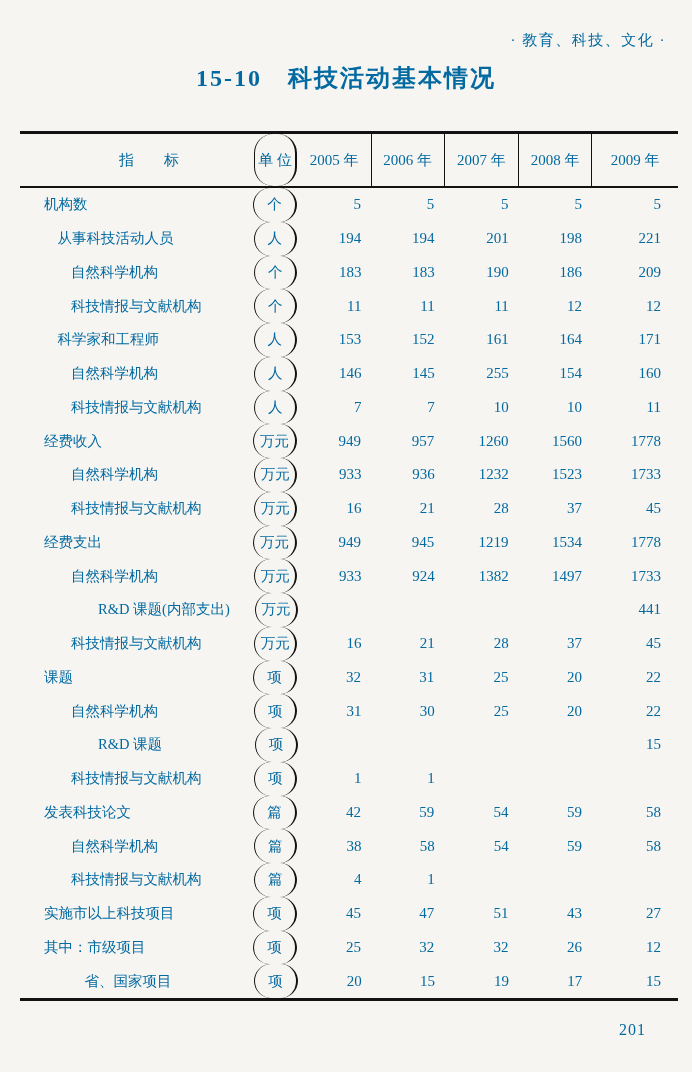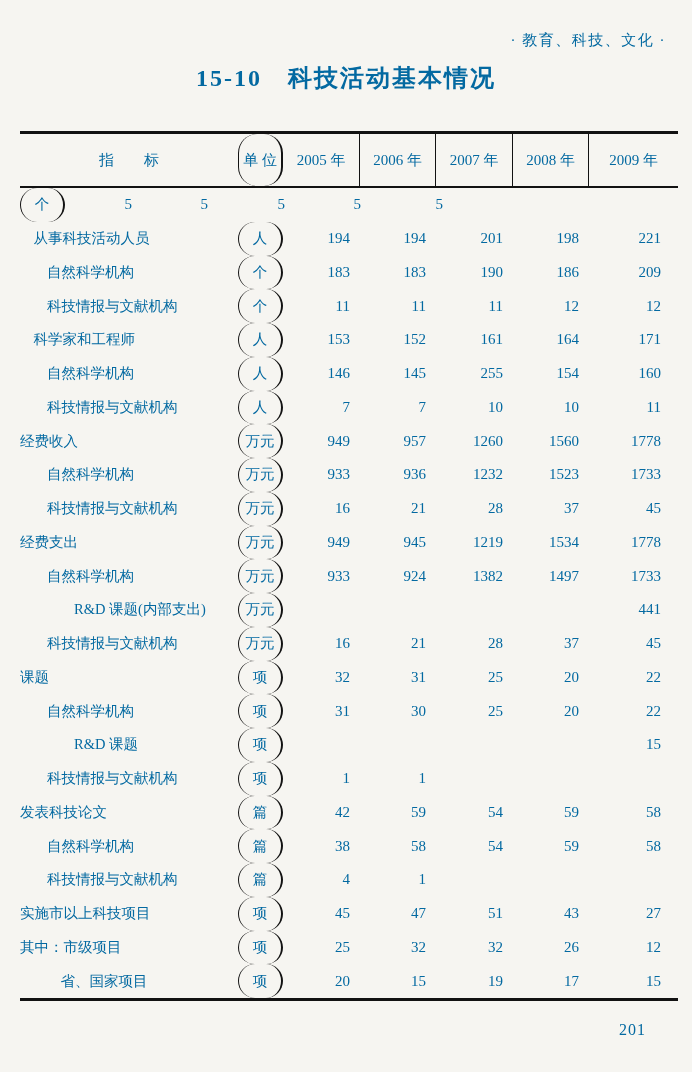--- a/index.html
+++ b/index.html
@@ -44,21 +44,21 @@
     height: 54px;
     border-bottom: 2.5px solid #121212;
   }
   .hcell {
     display: flex;
     align-items: center;
     justify-content: center;
     font-size: 15px;
     white-space: nowrap;
   }
-  .c-ind  { width: 218px; }
+  .c-ind  { width: 218px; margin-left: 24px; }
   .c-unit { width: 45px;  border-left: 1.5px solid #121212; border-right: 2px solid #121212; border-radius: 19px; }
   .c-v    { width: 76px; }
   .c-v3   { width: 77px; }
   .c-last { width: 90px; }
   .thead .h-year { border-left: 1px solid #121212; }
   .thead .h-year.first { border-left: none; }
   .tbody { border-bottom: 3px solid #121212; }
   .trow {
     display: flex;
     height: 33.75px;
@@ -98,20 +98,21 @@
       <div class="hcell c-ind">指　　标</div>
       <div class="hcell c-unit">单 位</div>
       <div class="hcell c-v h-year first">2005 年</div>
       <div class="hcell c-v h-year">2006 年</div>
       <div class="hcell c-v3 h-year">2007 年</div>
       <div class="hcell c-v h-year">2008 年</div>
       <div class="hcell c-last h-year">2009 年</div>
     </div>
     <div class="tbody">
         <div class="trow">
+          <div class="cell c-ind" style="padding-left: 0px;">机构数</div>
           <div class="cell c-unit">个</div>
           <div class="cell c-v">5</div>
           <div class="cell c-v">5</div>
           <div class="cell c-v3">5</div>
           <div class="cell c-v">5</div>
           <div class="cell c-last">5</div>
         </div>
         <div class="trow">
           <div class="cell c-ind" style="padding-left: 13.5px;">从事科技活动人员</div>
           <div class="cell c-unit">人</div>

